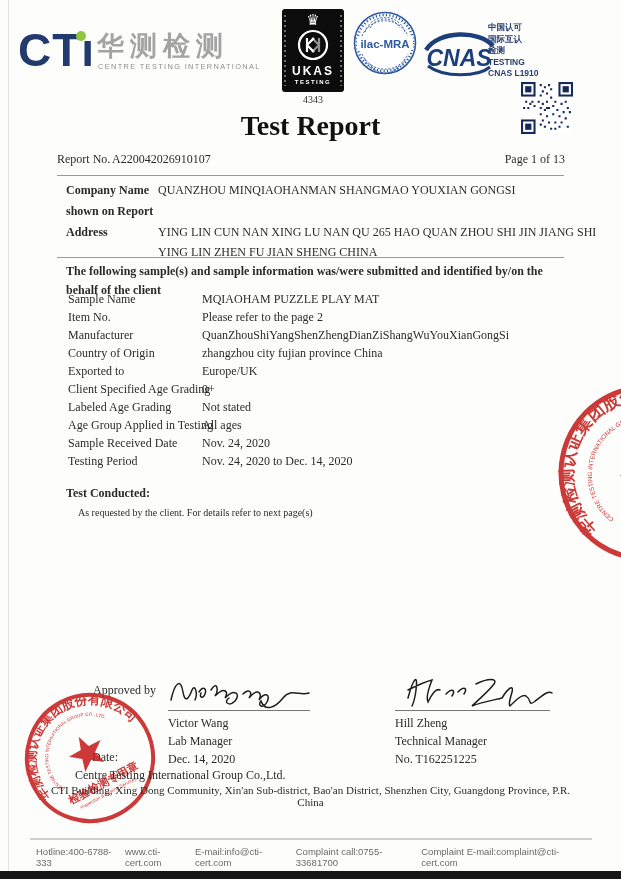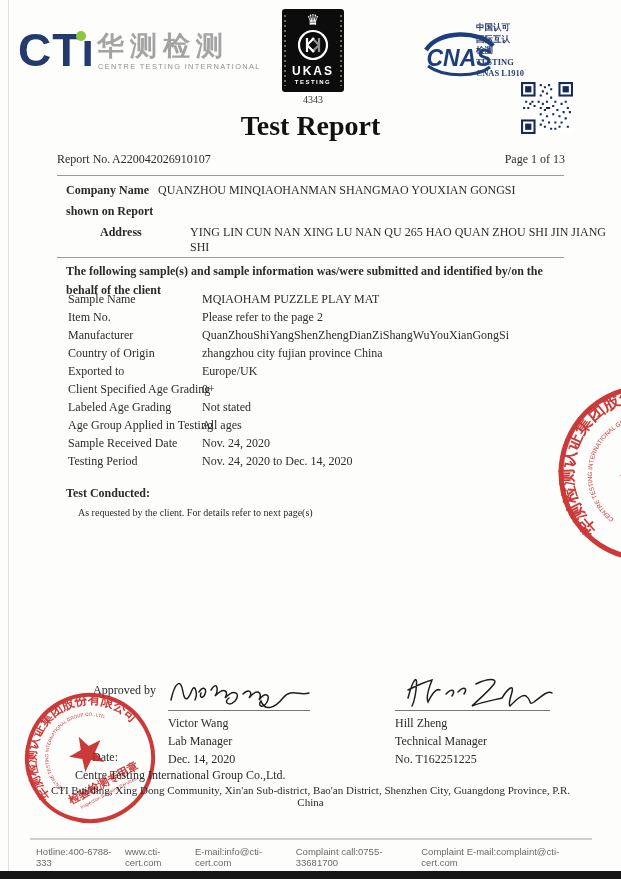--- a/index.html
+++ b/index.html
@@ -14,40 +14,40 @@
             font-size:46px;line-height:46px;color:#233a6d;letter-spacing:1px;}
   .cti-dot{left:76px;top:31px;width:10px;height:10px;border-radius:50%;background:#8dc63f;}
   .cti-cn{left:97px;top:33px;font-size:27px;line-height:27px;color:#a3a3a3;letter-spacing:6px;font-weight:700;}
   .cti-sub{left:98px;top:62px;font-family:"Liberation Sans",sans-serif;font-size:7.4px;
            color:#8f8f8f;letter-spacing:1.35px;}
 
   .ukas{left:282px;top:9px;width:62px;height:83px;background:#0c0c0c;border-radius:3px;}
   .ukas-num{left:282px;top:94px;width:62px;text-align:center;font-size:10px;color:#333;}
   .ilac{left:352px;top:10px;width:66px;height:66px;}
   .cnas{left:420px;top:26px;width:78px;height:54px;}
-  .cnas-text{left:476px;top:22px;font-family:Liberation Serif, serif;font-size:8.5px;
+  .cnas-text{left:488px;top:22px;font-family:Liberation Sans, sans-serif;font-size:8.5px;
              line-height:11.5px;color:#2b3f6e;font-weight:700;}
   .qr{left:521px;top:82px;width:52px;height:52px;}
 
   .title{left:0;right:0;top:110px;text-align:center;font-size:28px;font-weight:700;color:#111;}
 
   .meta-label{left:57px;top:152px;font-size:12px;}
   .meta-value{left:112px;top:152px;font-size:12px;}
   .meta-page{right:56px;top:152px;font-size:12px;}
 
   .hr1{left:57px;top:175px;width:507px;height:1px;background:#9a9a9a;}
   .hr2{left:57px;top:257px;width:507px;height:1px;background:#9a9a9a;}
 
   .lbl{font-size:12px;font-weight:700;}
   .val{font-size:12px;}
   .co-lbl1{left:66px;top:183px;}
   .co-val {left:158px;top:183px;}
   .co-lbl2{left:66px;top:204px;}
-  .co-lbl3{left:66px;top:225px;margin-left:34px;}
-  .co-adr1{left:158px;top:225px;margin-left:32px;}
+  .co-lbl3{left:66px;top:225px;}
+  .co-adr1{left:158px;top:225px;}
   .co-adr2{left:158px;top:245px;}
 
   .intro{left:66px;top:262px;width:502px;font-size:12px;font-weight:700;line-height:19px;}
 
   .frow{left:2px;width:621px;height:18px;}
   .flabel{position:absolute;left:66px;font-size:12px;}
   .fvalue{position:absolute;left:200px;font-size:12px;}
 
   .tc-head{left:66px;top:486px;font-size:12px;font-weight:700;}
   .tc-body{left:78px;top:507px;font-size:10px;}
@@ -91,20 +91,34 @@
       <path d="M26,29 l0,14 M26,36 l6,-6 M26,36 l6,6 M36,29 l0,14 M36,36 l-6,-6 M36,36 l-6,6" stroke="#fff" stroke-width="2" fill="none" opacity="0"></path>
       <path d="M25,29 v14 M25,36 l7,-7 M25,36 l7,7" stroke="#fff" stroke-width="2.2" fill="none"></path>
       <path d="M37,29 v14 M37,36 l-7,-7 M37,36 l-7,7" stroke="#fff" stroke-width="2.2" fill="none" opacity=".55"></path>
       <text x="31" y="66" text-anchor="middle" font-family="Liberation Sans,sans-serif" font-weight="bold" font-size="12" letter-spacing="2" fill="#fff">UKAS</text>
       <text x="31" y="75" text-anchor="middle" font-family="Liberation Sans,sans-serif" font-weight="bold" font-size="6" letter-spacing="1.5" fill="#fff">TESTING</text>
       <path d="M3,6 v71 M59,6 v71" stroke="#fff" stroke-width="1" stroke-dasharray="2,3" opacity=".8"></path>
     </svg>
   </div>
   <div class="abs ukas-num">4343</div>
 
+  <div class="abs ilac">
+    <svg width="66" height="66" viewBox="0 0 66 66">
+      <circle cx="33" cy="33" r="30.5" fill="#fff" stroke="#2d5aa0" stroke-width="1.6"></circle>
+      <circle cx="33" cy="33" r="28" fill="none" stroke="#2d5aa0" stroke-width="2.4" stroke-dasharray="1.2,2.2"></circle>
+      <path d="M10,26 A25,25 0 0 1 56,26" fill="none" stroke="#2d5aa0" stroke-width="1" stroke-dasharray="2,1.6"></path>
+      <path d="M13,22 A21,21 0 0 1 53,22" fill="none" stroke="#2d5aa0" stroke-width="1" stroke-dasharray="2,1.6"></path>
+      <path d="M18,18 A17,17 0 0 1 48,18" fill="none" stroke="#2d5aa0" stroke-width="1" stroke-dasharray="2,1.6"></path>
+      <path d="M10,44 A25,25 0 0 0 56,44" fill="none" stroke="#2d5aa0" stroke-width="1" stroke-dasharray="2,1.6"></path>
+      <path d="M13,49 A21,21 0 0 0 53,49" fill="none" stroke="#2d5aa0" stroke-width="1" stroke-dasharray="2,1.6"></path>
+      <path d="M18,54 A17,17 0 0 0 48,54" fill="none" stroke="#2d5aa0" stroke-width="1" stroke-dasharray="2,1.6"></path>
+      <rect x="5" y="26" width="56" height="14" fill="#fff" opacity=".92"></rect>
+      <text x="33" y="37.5" text-anchor="middle" font-family="Liberation Sans,sans-serif" font-weight="bold" font-size="11.5" fill="#2d5aa0">ilac-MRA</text>
+    </svg>
+  </div>
 
   <div class="abs cnas">
     <svg width="78" height="54" viewBox="0 0 78 54">
       <path d="M6,24 C18,4 60,4 73,20" fill="none" stroke="#1c3f7c" stroke-width="4.5"></path>
       <path d="M8,40 C24,52 58,51 70,41" fill="none" stroke="#1c3f7c" stroke-width="3"></path>
       <text x="39" y="40" text-anchor="middle" font-family="Liberation Sans,sans-serif" font-weight="bold" font-style="italic" font-size="23" fill="#1c3f7c">CNAS</text>
     </svg>
   </div>
 
   <div class="abs cnas-text">
@@ -138,20 +152,21 @@
   <div class="abs meta-value">A220042026910107</div>
   <div class="abs meta-page">Page 1 of 13</div>
 
   <div class="abs hr1"></div>
 
   <div class="abs lbl co-lbl1">Company Name</div>
   <div class="abs val co-val">QUANZHOU MINQIAOHANMAN SHANGMAO YOUXIAN GONGSI</div>
   <div class="abs lbl co-lbl2">shown on Report</div>
   <div class="abs lbl co-lbl3">Address</div>
   <div class="abs val co-adr1">YING LIN CUN NAN XING LU NAN QU 265 HAO QUAN ZHOU SHI JIN JIANG SHI</div>
+  <div class="abs val co-adr2">YING LIN ZHEN FU JIAN SHENG CHINA</div>
 
   <div class="abs hr2"></div>
 
   <div class="abs intro">The following sample(s) and sample information was/were submitted and identified by/on the behalf of the client</div>
 
   <div class="abs frow" style="top:292px">
     <span class="flabel">Sample Name</span>
     <span class="fvalue">MQIAOHAM PUZZLE PLAY MAT</span>
   </div>
   <div class="abs frow" style="top:310px">

